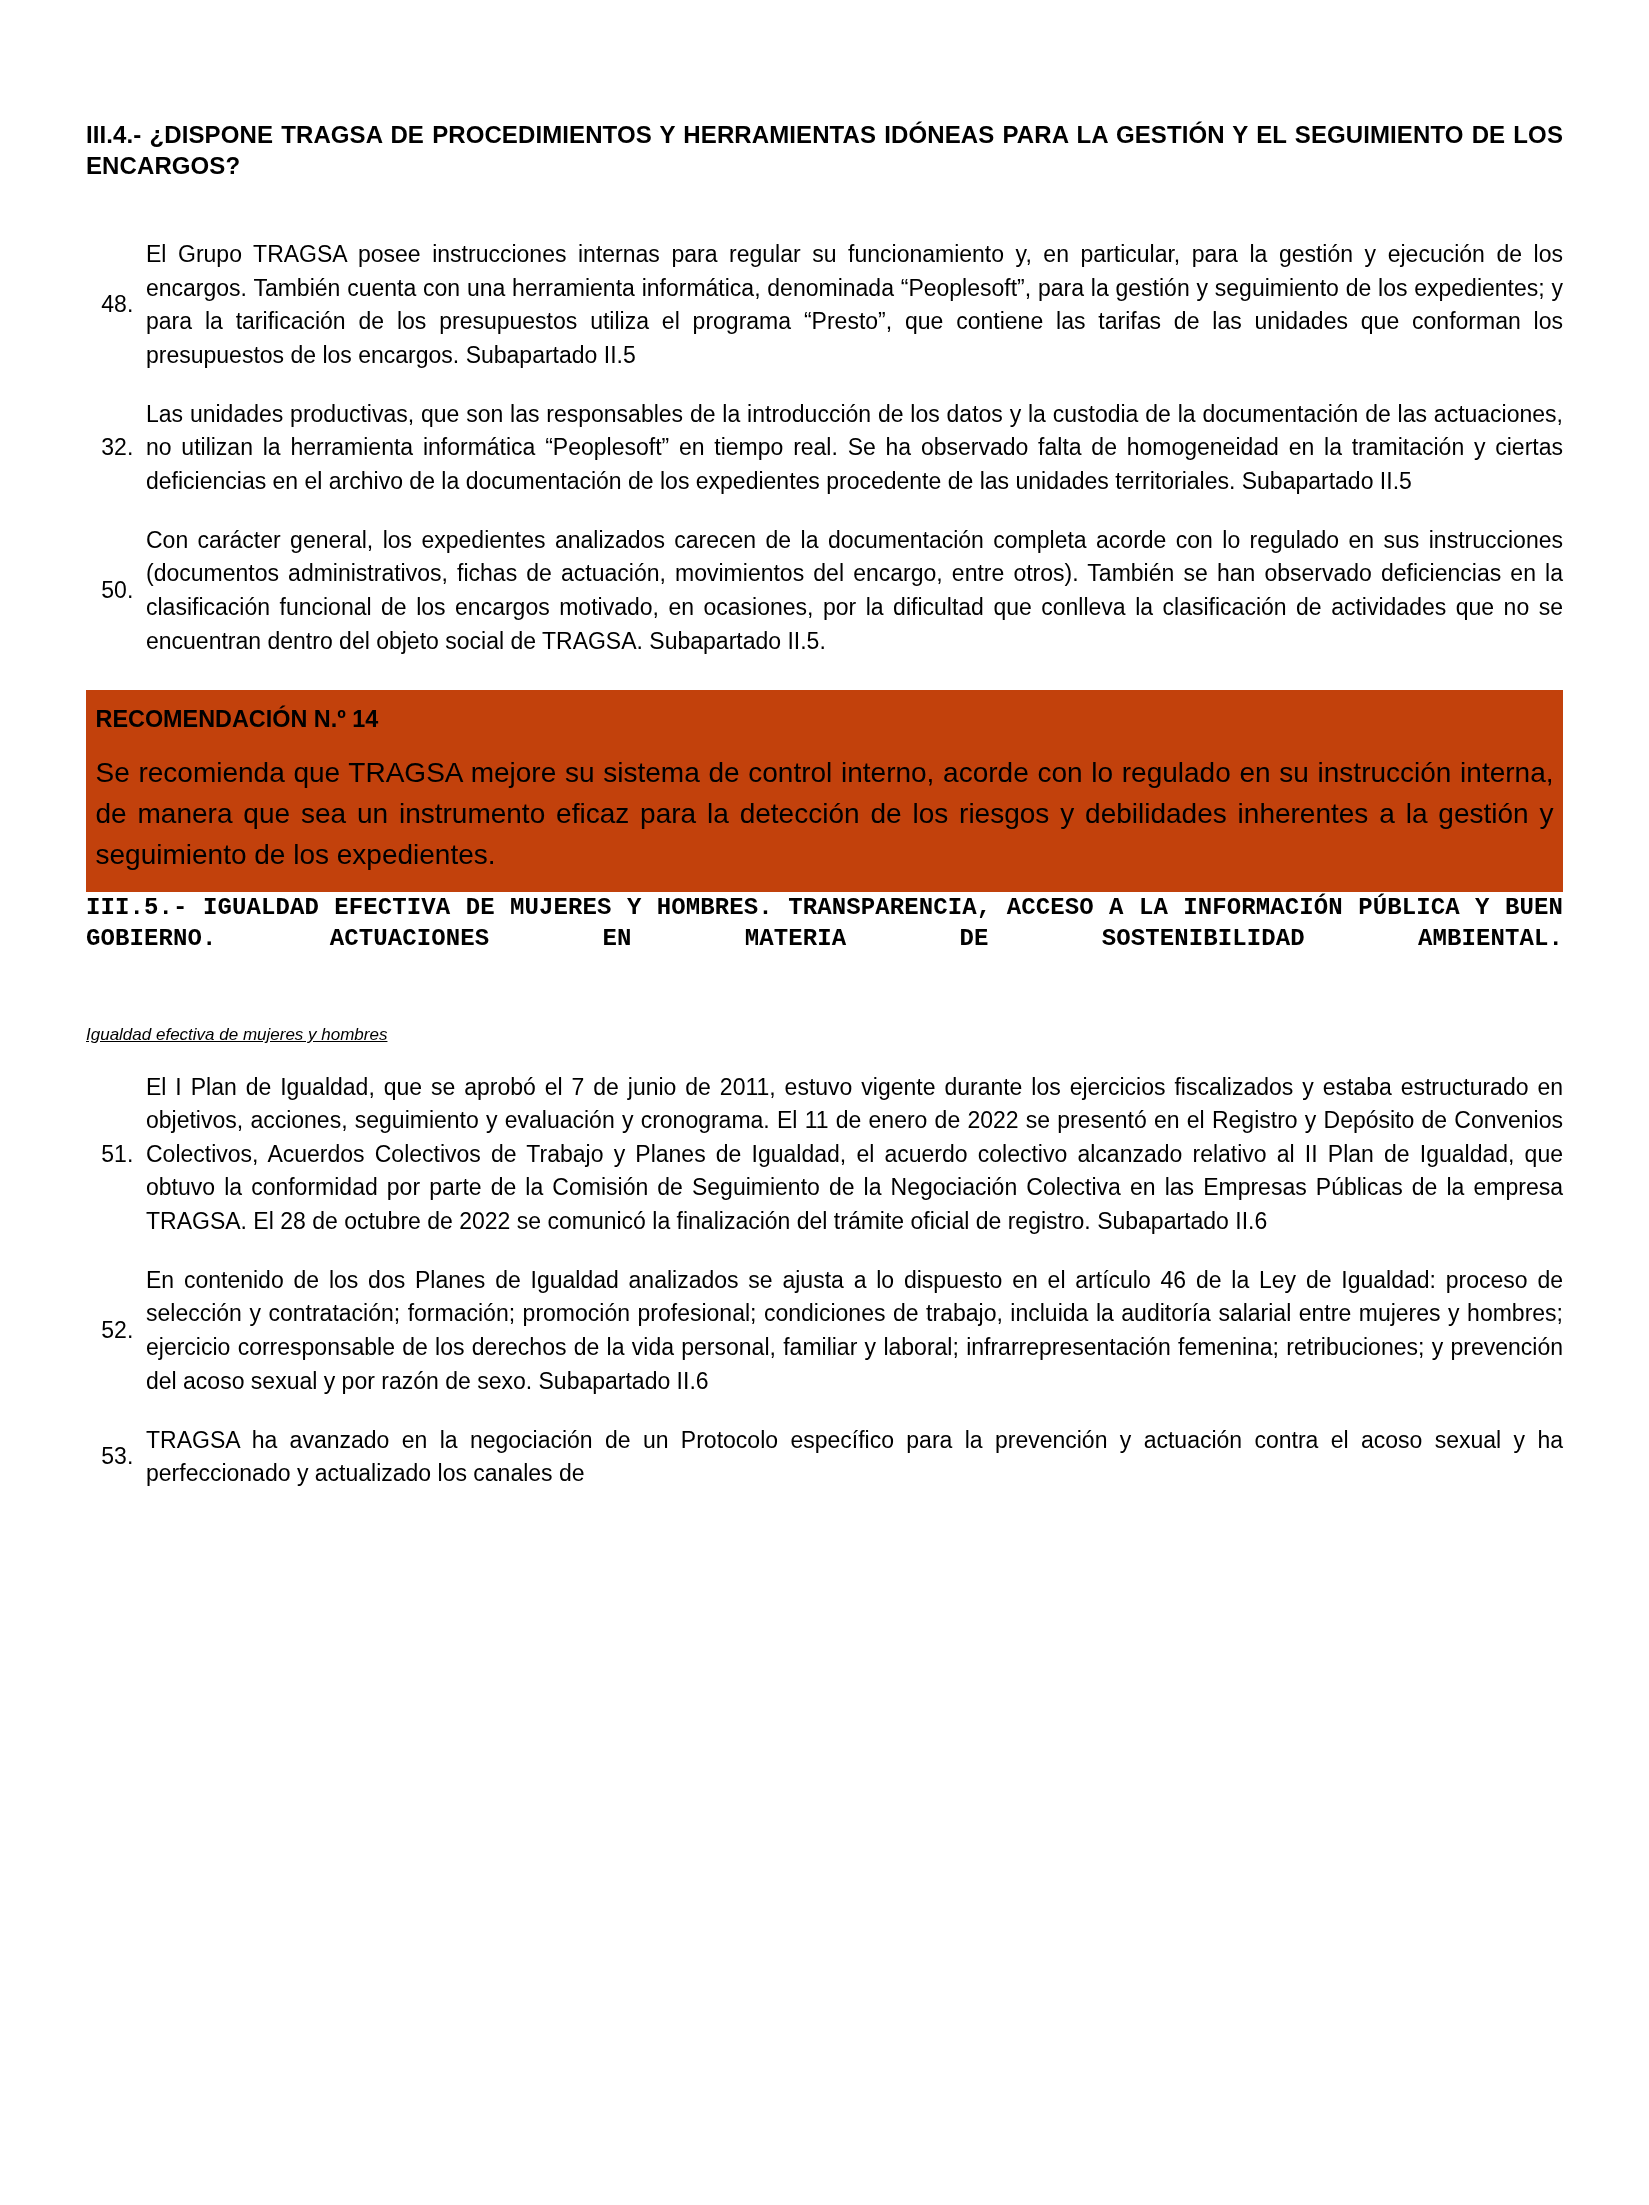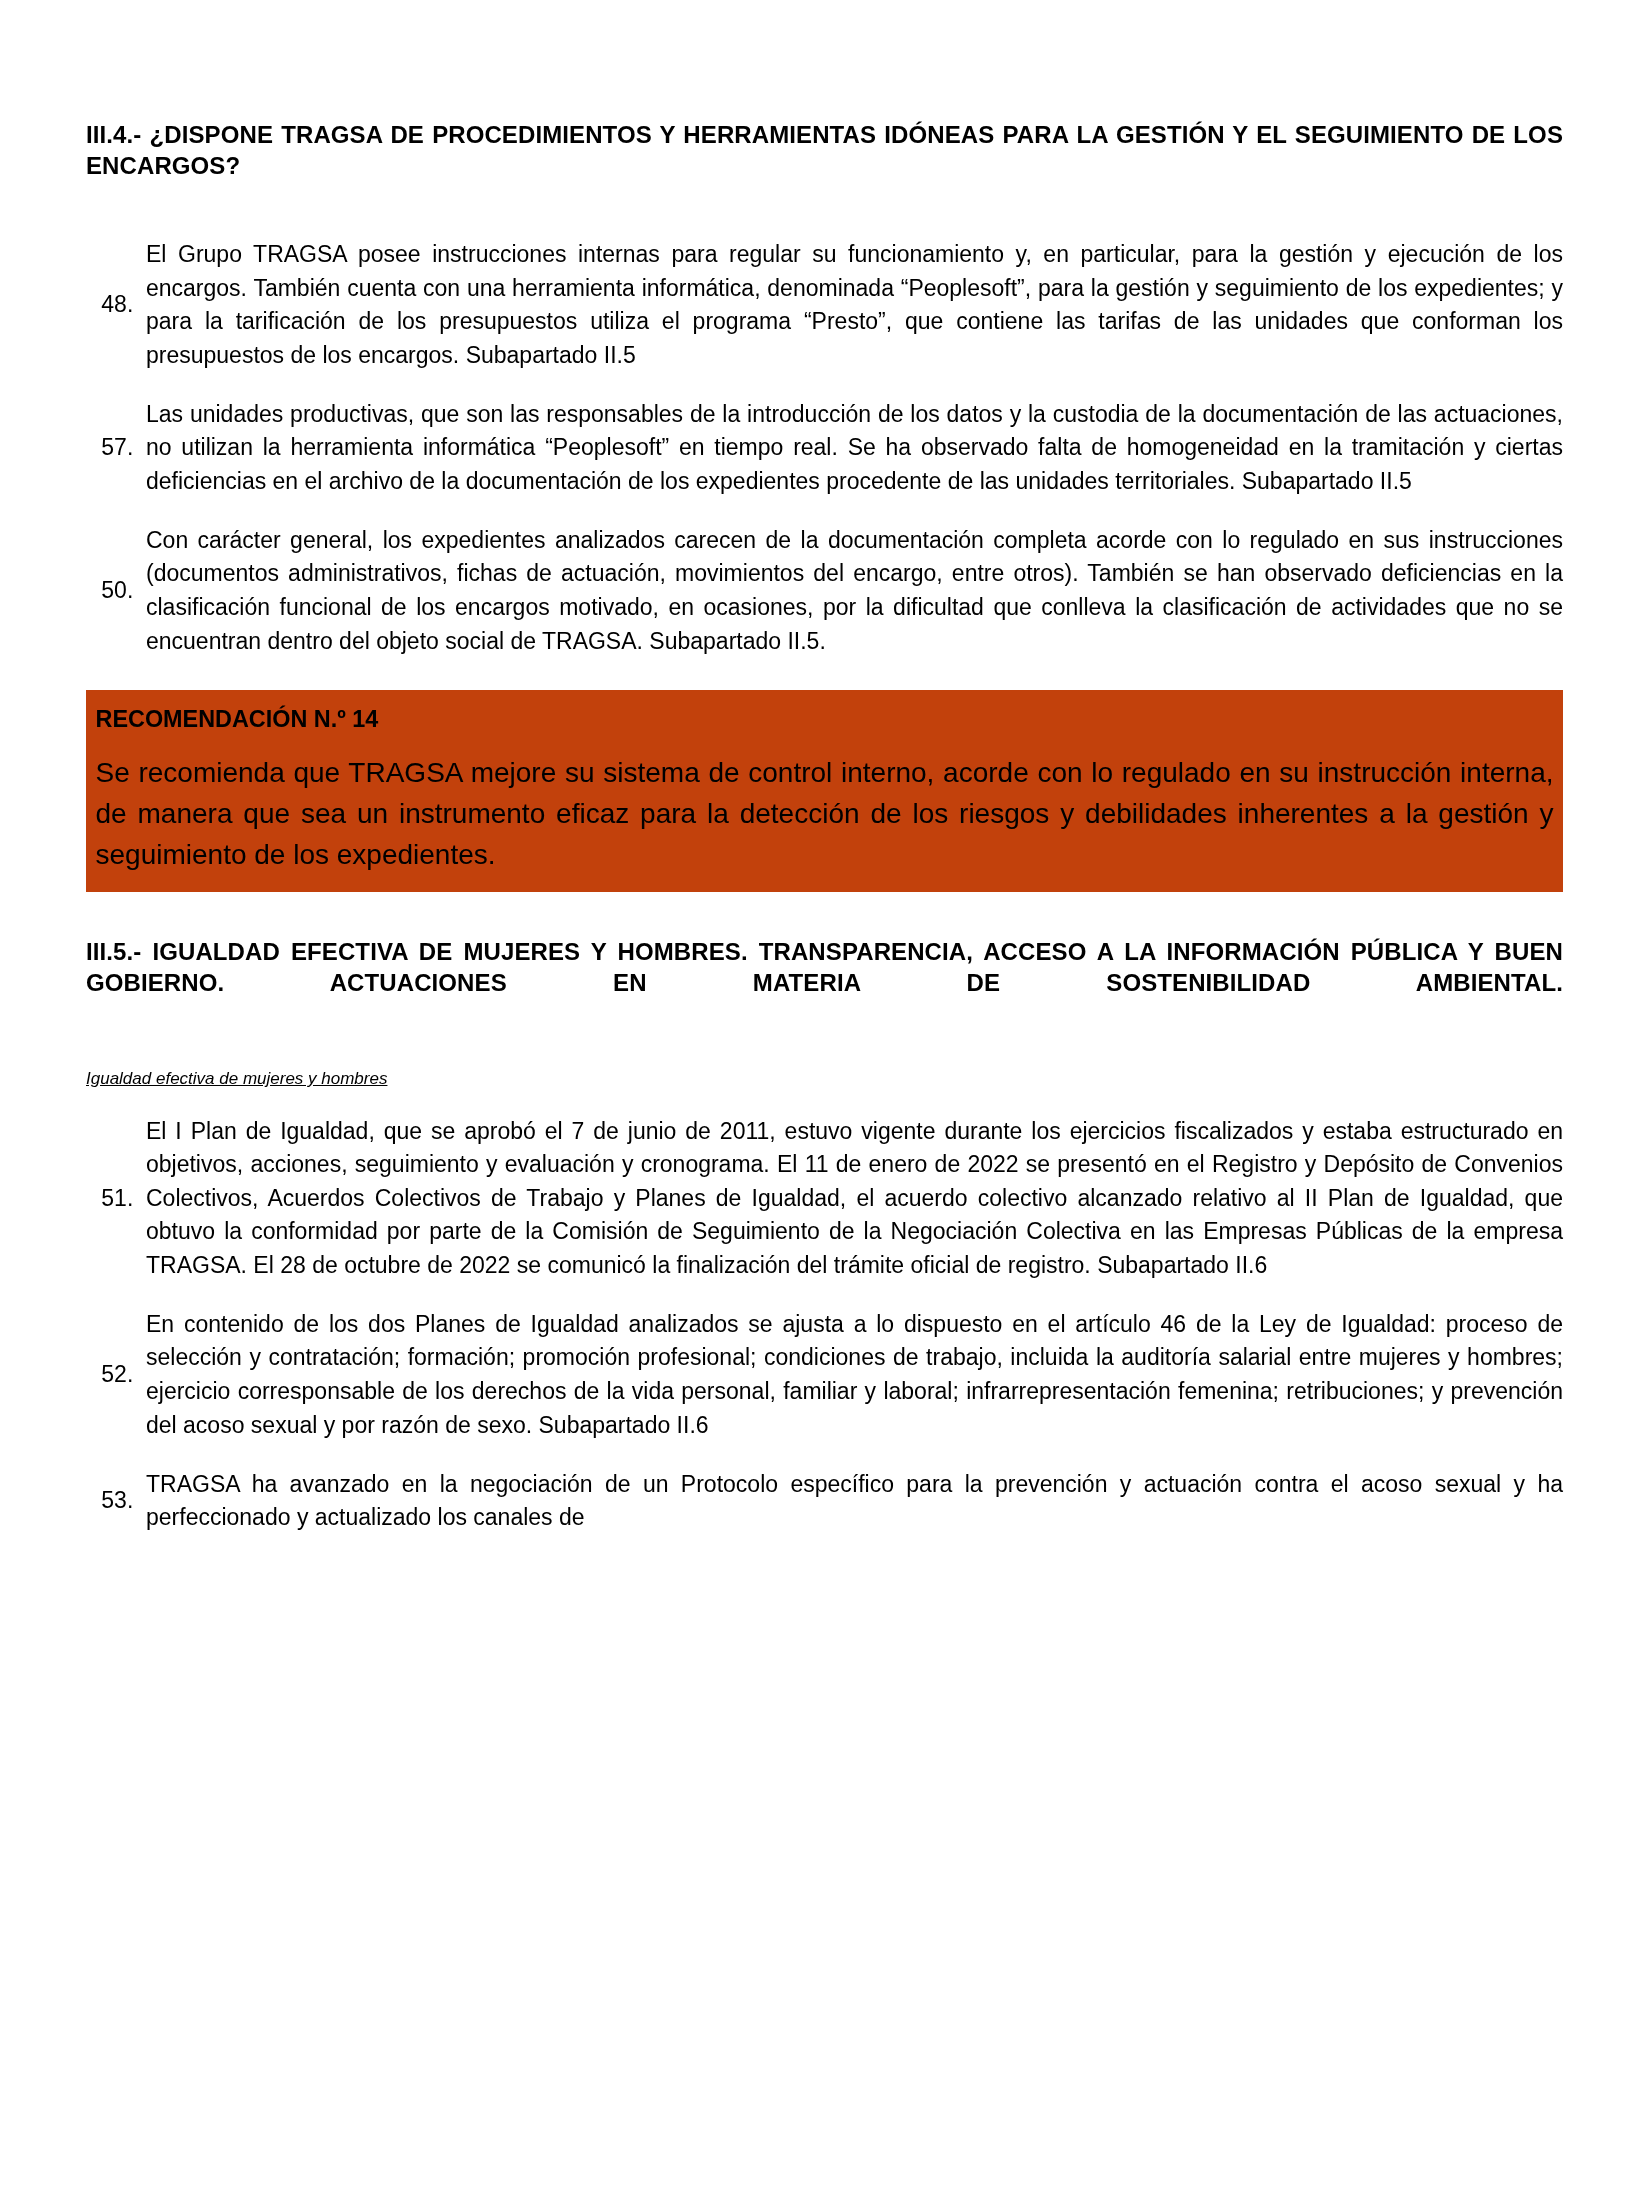--- a/index.html
+++ b/index.html
@@ -69,21 +69,21 @@
     margin: 0 0 17.5px 0;
     line-height: 1.4;
   }
   .rec-body {
     font-size: 28px;
     line-height: 1.46;
     text-align: justify;
     text-justify: inter-word;
   }
   .section-heading.second {
-    margin-top: 44px;
+    font-family: Liberation Mono, monospace;
   }
   .subheading-italic {
     font-size: 17px;
     font-style: italic;
     text-decoration: underline;
     margin-top: 32px;
     display: inline-block;
   }
 </style>
 </head>
@@ -92,21 +92,21 @@
 <div class="page">
 
   <h1 class="section-heading">III.4.- ¿DISPONE TRAGSA DE PROCEDIMIENTOS Y HERRAMIENTAS IDÓNEAS PARA LA GESTIÓN Y EL SEGUIMIENTO DE LOS ENCARGOS?</h1>
 
   <div class="para-block">
     <div class="para-num">48.</div>
     <div class="para-text">El Grupo TRAGSA posee instrucciones internas para regular su funcionamiento y, en particular, para la gestión y ejecución de los encargos. También cuenta con una herramienta informática, denominada “Peoplesoft”, para la gestión y seguimiento de los expedientes; y para la tarificación de los presupuestos utiliza el programa “Presto”, que contiene las tarifas de las unidades que conforman los presupuestos de los encargos. Subapartado II.5</div>
   </div>
 
   <div class="para-block">
-    <div class="para-num">57.</div>
+    <div class="para-num">32.</div>
     <div class="para-text">Las unidades productivas, que son las responsables de la introducción de los datos y la custodia de la documentación de las actuaciones, no utilizan la herramienta informática “Peoplesoft” en tiempo real. Se ha observado falta de homogeneidad en la tramitación y ciertas deficiencias en el archivo de la documentación de los expedientes procedente de las unidades territoriales. Subapartado II.5</div>
   </div>
 
   <div class="para-block">
     <div class="para-num">50.</div>
     <div class="para-text">Con carácter general, los expedientes analizados carecen de la documentación completa acorde con lo regulado en sus instrucciones (documentos administrativos, fichas de actuación, movimientos del encargo, entre otros). También se han observado deficiencias en la clasificación funcional de los encargos motivado, en ocasiones, por la dificultad que conlleva la clasificación de actividades que no se encuentran dentro del objeto social de TRAGSA. Subapartado II.5.</div>
   </div>
 
   <div class="recommendation">
     <div class="rec-title">RECOMENDACIÓN N.º 14</div>

